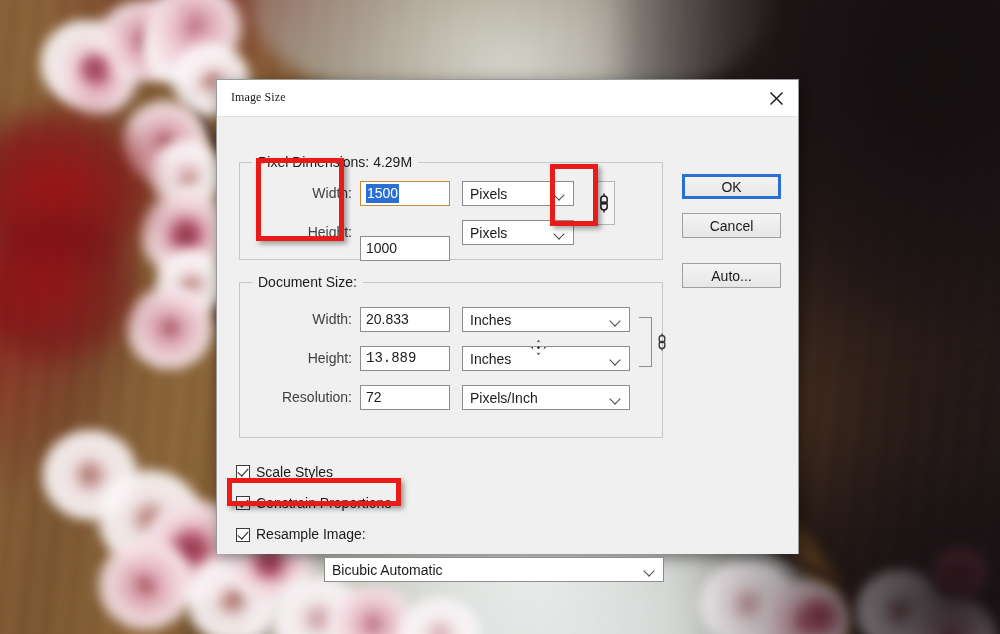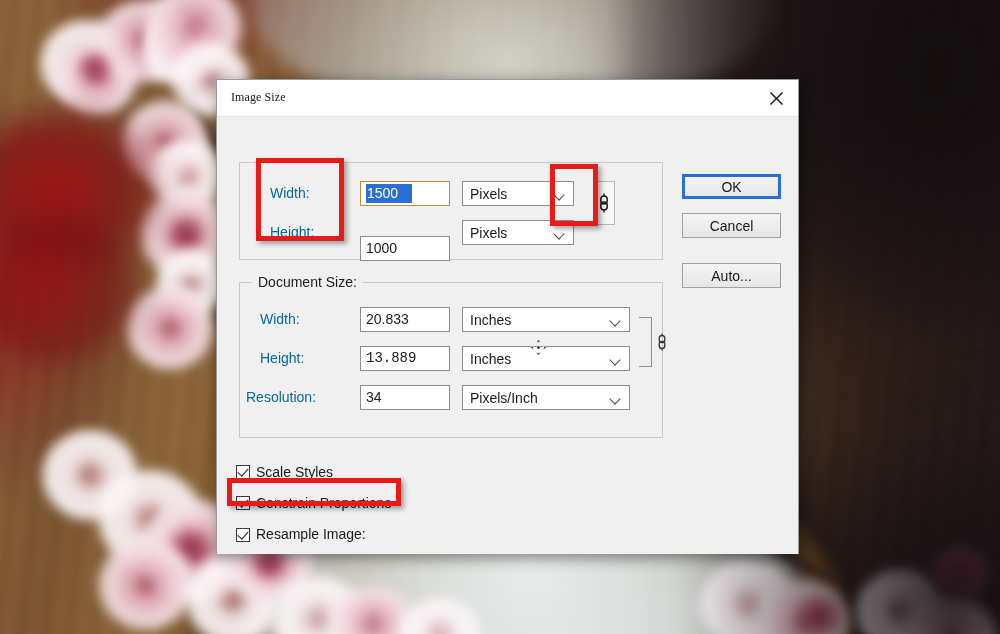--- a/index.html
+++ b/index.html
@@ -189,42 +189,43 @@
     white-space: nowrap;
   }
 
   #group-pixel { left: 22px; top: 45px; width: 424px; height: 98px; }
   #group-doc   { left: 22px; top: 165px; width: 424px; height: 156px; }
 
   
   .fieldlabel {
     position: absolute;
     font-size: 14px;
-    color: #0369a1;
+    color: #404040;
+    text-align: right;
     white-space: nowrap;
   }
 
   .textinput {
     position: absolute;
     height: 25px;
     background: #ffffff;
     border: 1px solid #8d8d8d;
     font-size: 14px;
     color: #1b1b1b;
     padding: 0 5px;
     line-height: 23px;
     overflow: hidden;
     white-space: nowrap;
     cursor: text;
   }
   .textinput.focused { border-color: #c98a34; }
   .sel {
     background: #2a6fd4;
     color: #ffffff;
-    padding: 1px 14px 2px 1px;
+    padding: 1px 1px 2px 1px;
   }
 
   .combo {
     position: absolute;
     height: 25px;
     background: #ffffff;
     border: 1px solid #8d8d8d;
     font-size: 14px;
     color: #1b1b1b;
     cursor: pointer;
@@ -419,20 +420,21 @@
         <svg width="15" height="15" viewBox="0 0 15 15" aria-hidden="true">
           <line x1="1.5" y1="1.5" x2="13.5" y2="13.5" stroke="#1b1b1b" stroke-width="1.5"></line>
           <line x1="13.5" y1="1.5" x2="1.5" y2="13.5" stroke="#1b1b1b" stroke-width="1.5"></line>
         </svg>
       </div>
     </div>
 
     <div class="body">
 
       <div class="groupbox" id="group-pixel">
+        <div class="group-legend">Pixel Dimensions:  4.29M</div>
 
         <div class="fieldlabel" style="left:30px; top:22px; width:82px;">Width:</div>
         <div class="textinput focused" style="left:120px; top:18px; width:90px;">
           <span class="sel">1500</span>
         </div>
         <div class="combo" style="left:222px; top:18px; width:112px;">
           <span class="cb-text">Pixels</span>
           <span class="cb-arrow"></span>
         </div>
 
@@ -472,21 +474,21 @@
         <div class="textinput" style="left:120px; top:63px; width:90px;font-family:Liberation Mono, monospace;">
           <span>13.889</span>
         </div>
         <div class="combo" style="left:222px; top:63px; width:168px;">
           <span class="cb-text">Inches</span>
           <span class="cb-arrow"></span>
         </div>
 
         <div class="fieldlabel" style="left:6px; top:106px; width:106px;">Resolution:</div>
         <div class="textinput" style="left:120px; top:102px; width:90px;">
-          <span>34</span>
+          <span>72</span>
         </div>
         <div class="combo" style="left:222px; top:102px; width:168px;">
           <span class="cb-text">Pixels/Inch</span>
           <span class="cb-arrow"></span>
         </div>
 
         <div class="chain-doc">
           <div class="bracket"></div>
           <svg class="link-ico" width="12" height="18" viewBox="0 0 12 18" style="left:17px; top:22px;">
             <path d="M6 2.5 a2.8 2.8 0 0 1 2.8 2.8 v1.4 a2.8 2.8 0 0 1 -5.6 0 v-1.4 A2.8 2.8 0 0 1 6 2.5 z" fill="none" stroke="#3a3a3a" stroke-width="1.4"></path>
@@ -505,20 +507,24 @@
       <div class="checkrow" style="left:19px; top:378px;">
         <span class="cbox checked"></span>
         <span>Constrain Proportions</span>
       </div>
 
       <div class="checkrow" style="left:19px; top:409px;align-items:flex-end;">
         <span class="cbox checked"></span>
         <span>Resample Image:</span>
       </div>
 
+      <div class="combo" style="left:107px; top:440px; width:340px;">
+        <span class="cb-text">Bicubic Automatic</span>
+        <span class="cb-arrow"></span>
+      </div>
 
       <div class="btn primary" style="left:465px; top:57px;">
         <span>OK</span>
       </div>
       <div class="btn" style="left:465px; top:96px;">
         <span>Cancel</span>
       </div>
       <div class="btn" style="left:465px; top:146px;">
         <span>Auto...</span>
       </div>

